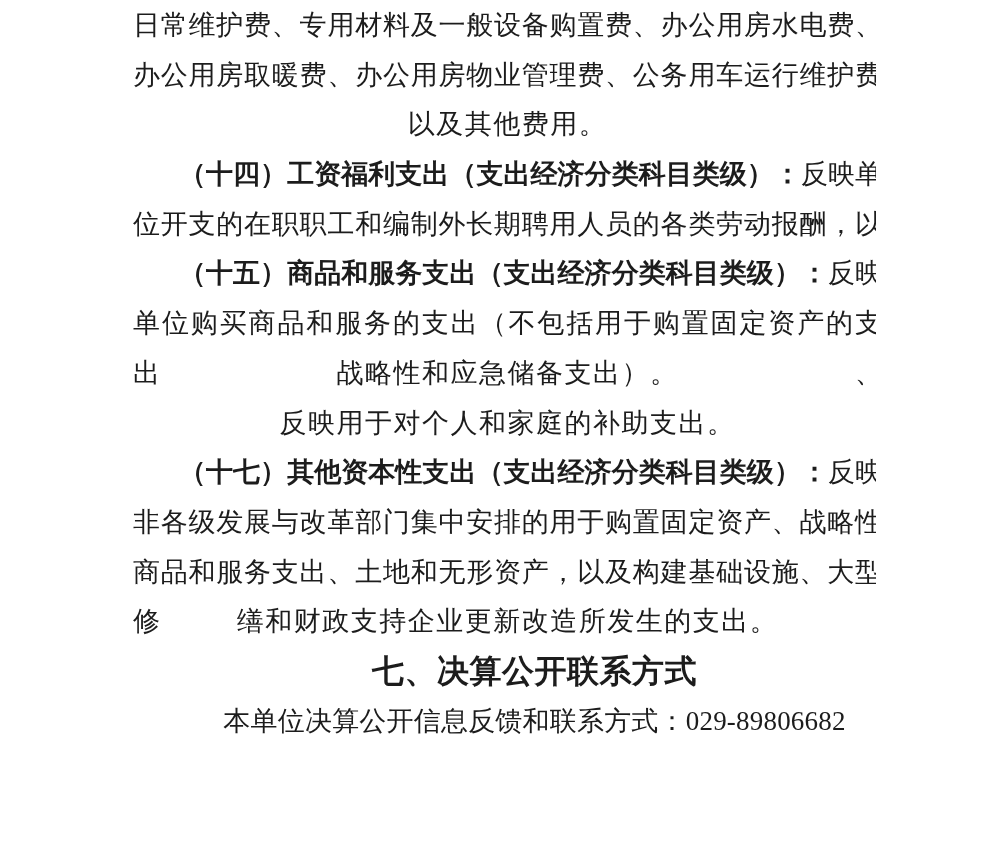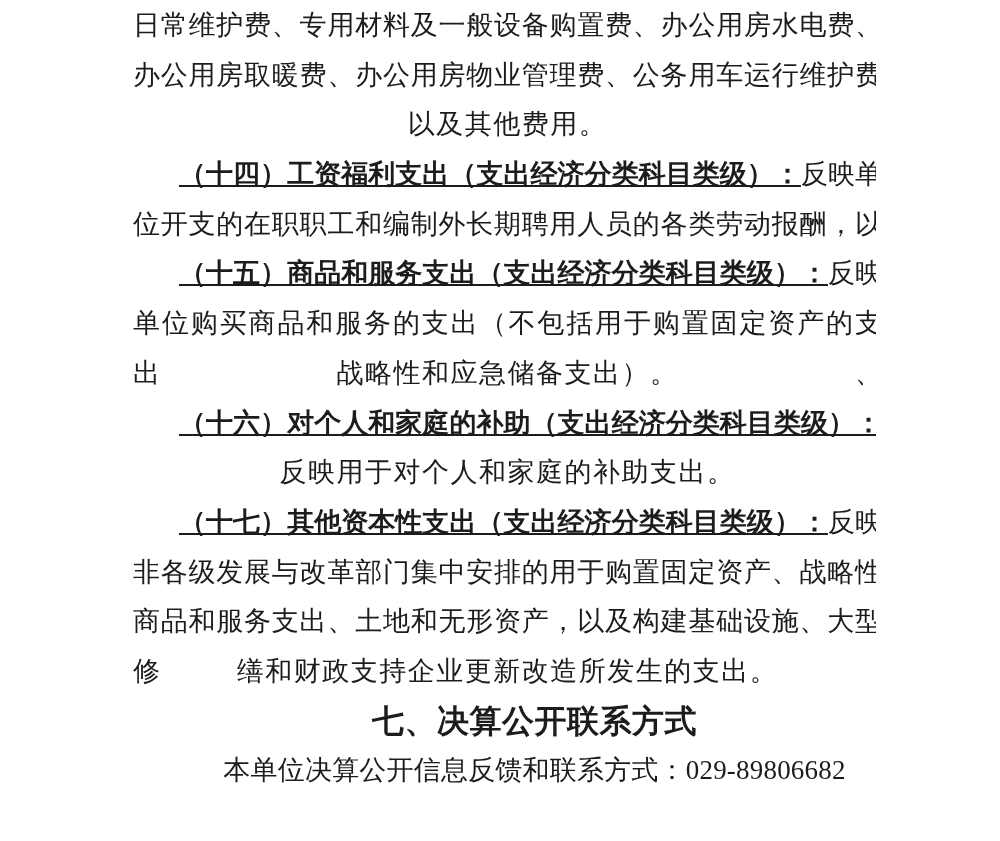--- a/index.html
+++ b/index.html
@@ -40,21 +40,20 @@
   }
   .line.ind-p {
     text-indent: 46px;
   }
   .line.ind {
     text-indent: 54px;
   }
   .seg { }
   .seg.b {
     font-weight: 700;
-    text-decoration: underline;
   }
   .line.heading {
     font-family: "Liberation Sans", "DejaVu Sans", sans-serif;
     font-weight: 700;
     font-size: 32px;
     letter-spacing: 0.5px;
   }
   .line.contact {
     letter-spacing: 0.2px;
   }
@@ -75,21 +74,20 @@
 
     <div class="line just"><span class="seg">位开支的在职职工和编制外长期聘用人员的各类劳动报酬，以</span></div>
 
 
     <div class="line just ind-p"><span class="seg b">（十五）商品和服务支出（支出经济分类科目类级）：</span><span class="seg">反映</span></div>
 
     <div class="line just"><span class="seg">单位购买商品和服务的支出（不包括用于购置固定资产的支出、</span></div>
 
     <div class="line left"><span class="seg">战略性和应急储备支出）。</span></div>
 
-    <div class="line just ind-p"><span class="seg b">（十六）对个人和家庭的补助（支出经济分类科目类级）：</span></div>
 
     <div class="line left"><span class="seg">反映用于对个人和家庭的补助支出。</span></div>
 
     <div class="line just ind-p"><span class="seg b">（十七）其他资本性支出（支出经济分类科目类级）：</span><span class="seg">反映</span></div>
 
     <div class="line just"><span class="seg">非各级发展与改革部门集中安排的用于购置固定资产、战略性</span></div>
 
     <div class="line just"><span class="seg">商品和服务支出、土地和无形资产，以及构建基础设施、大型修</span></div>
 
     <div class="line left"><span class="seg">缮和财政支持企业更新改造所发生的支出。</span></div>

